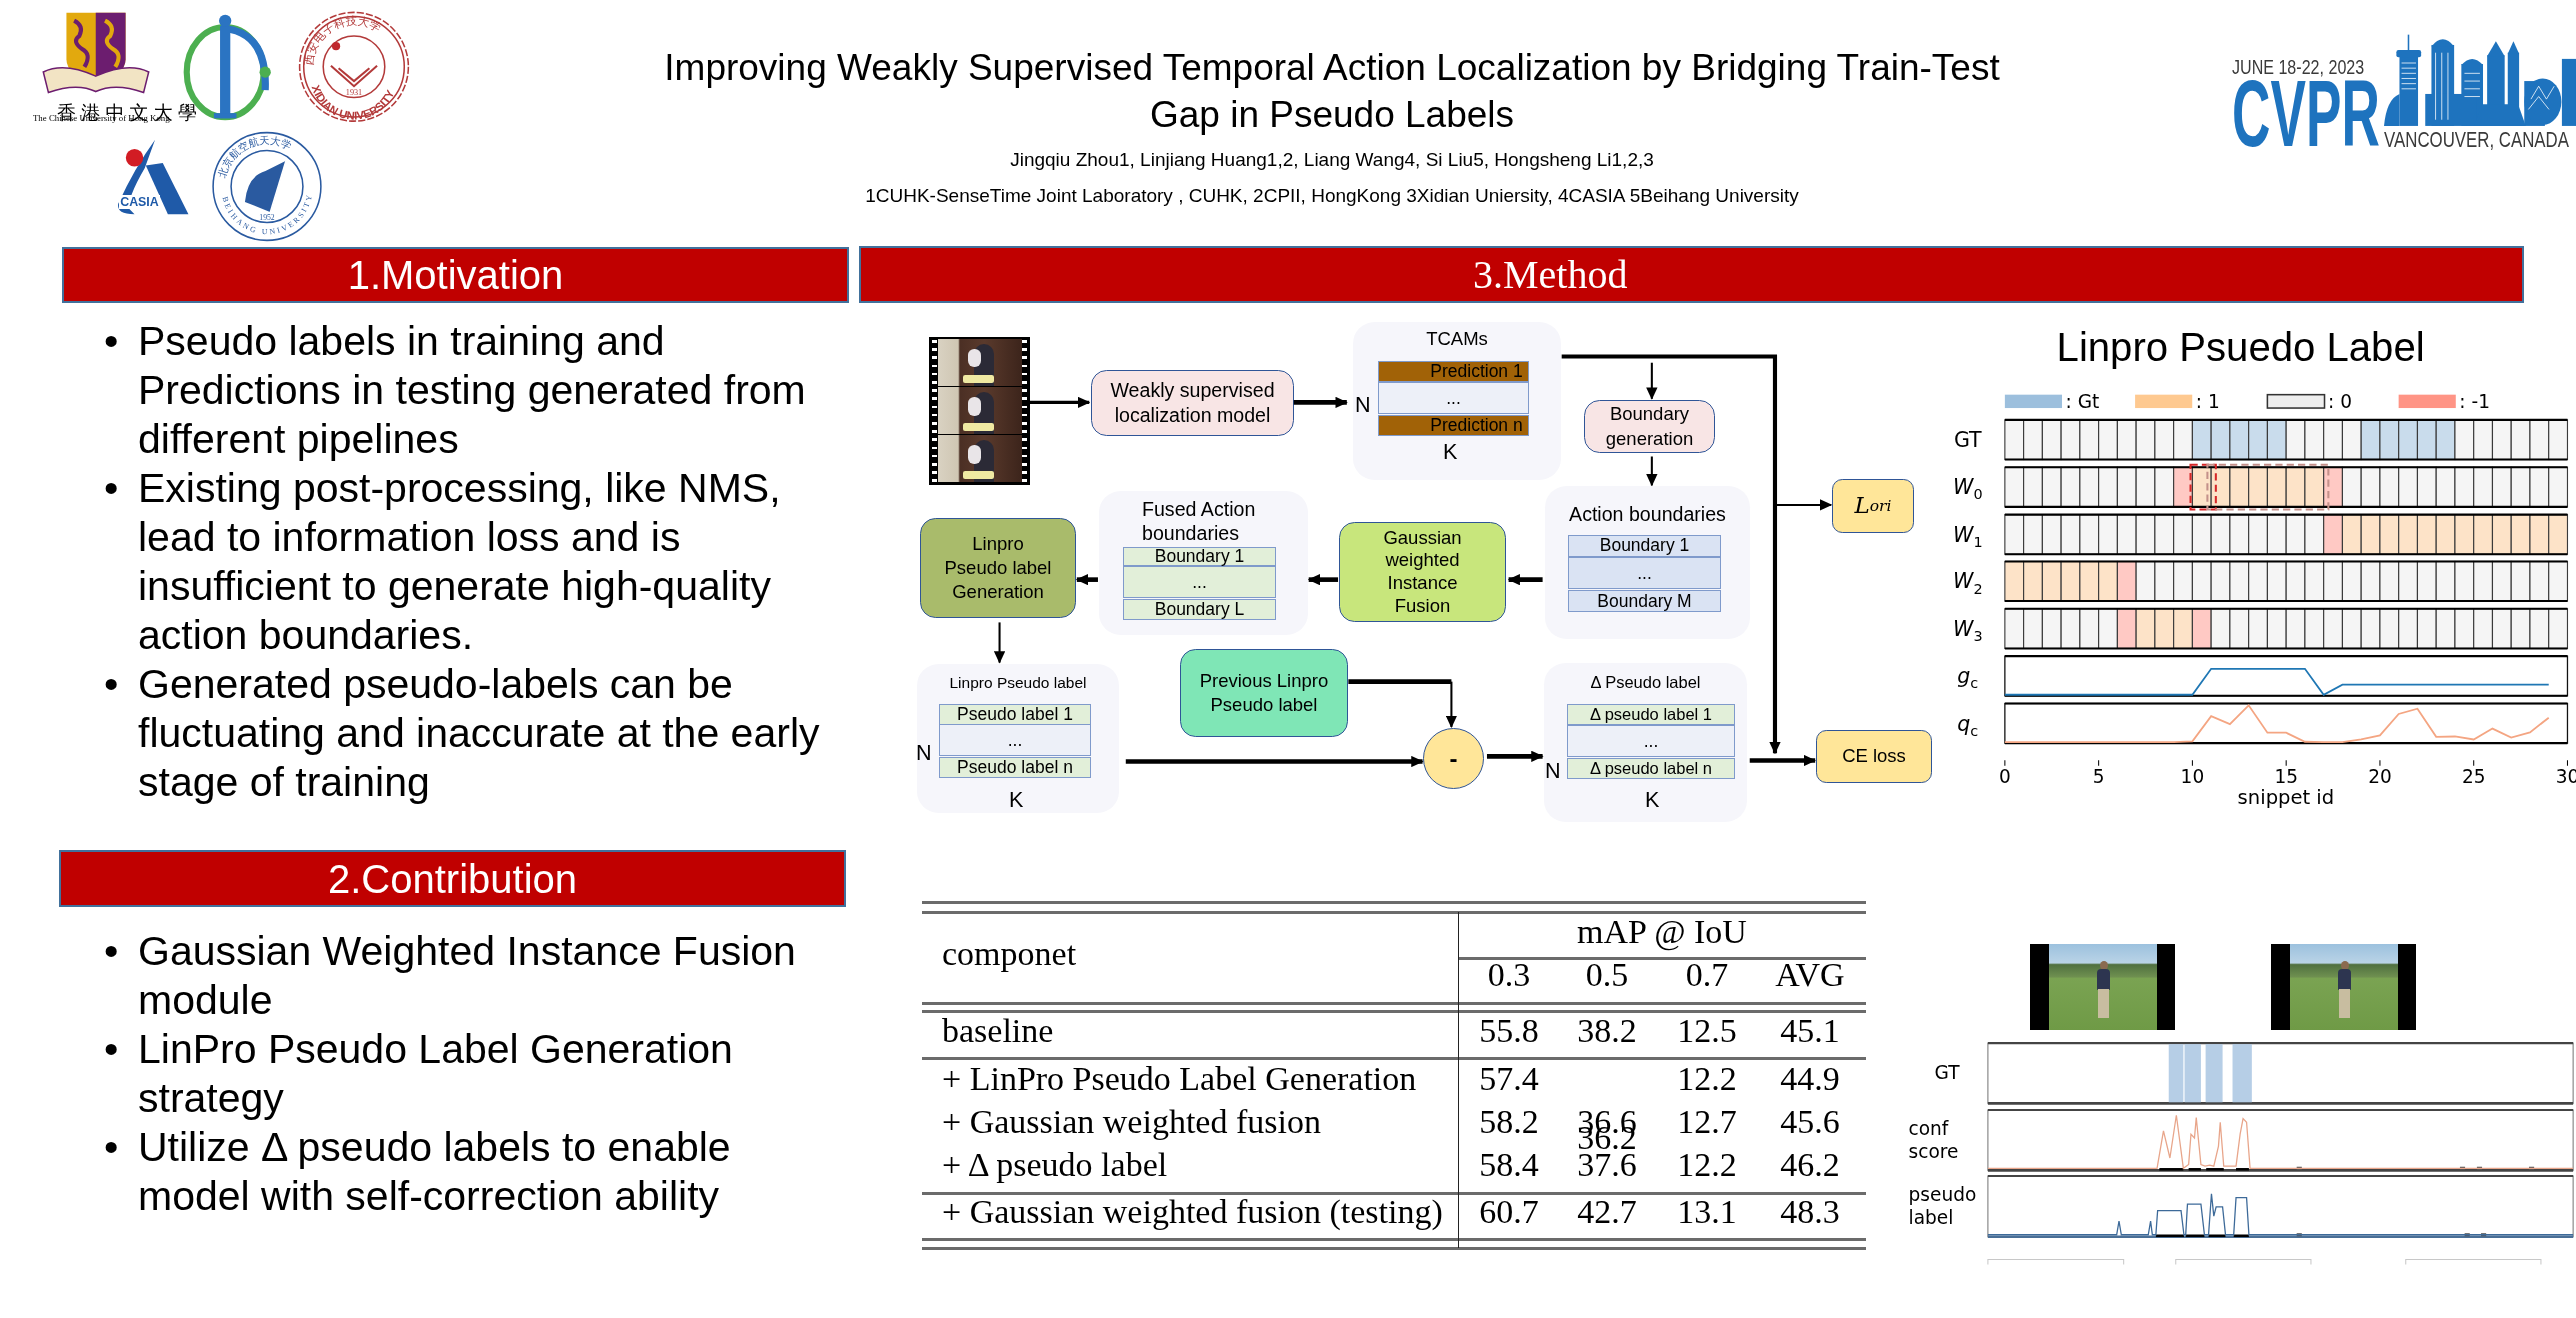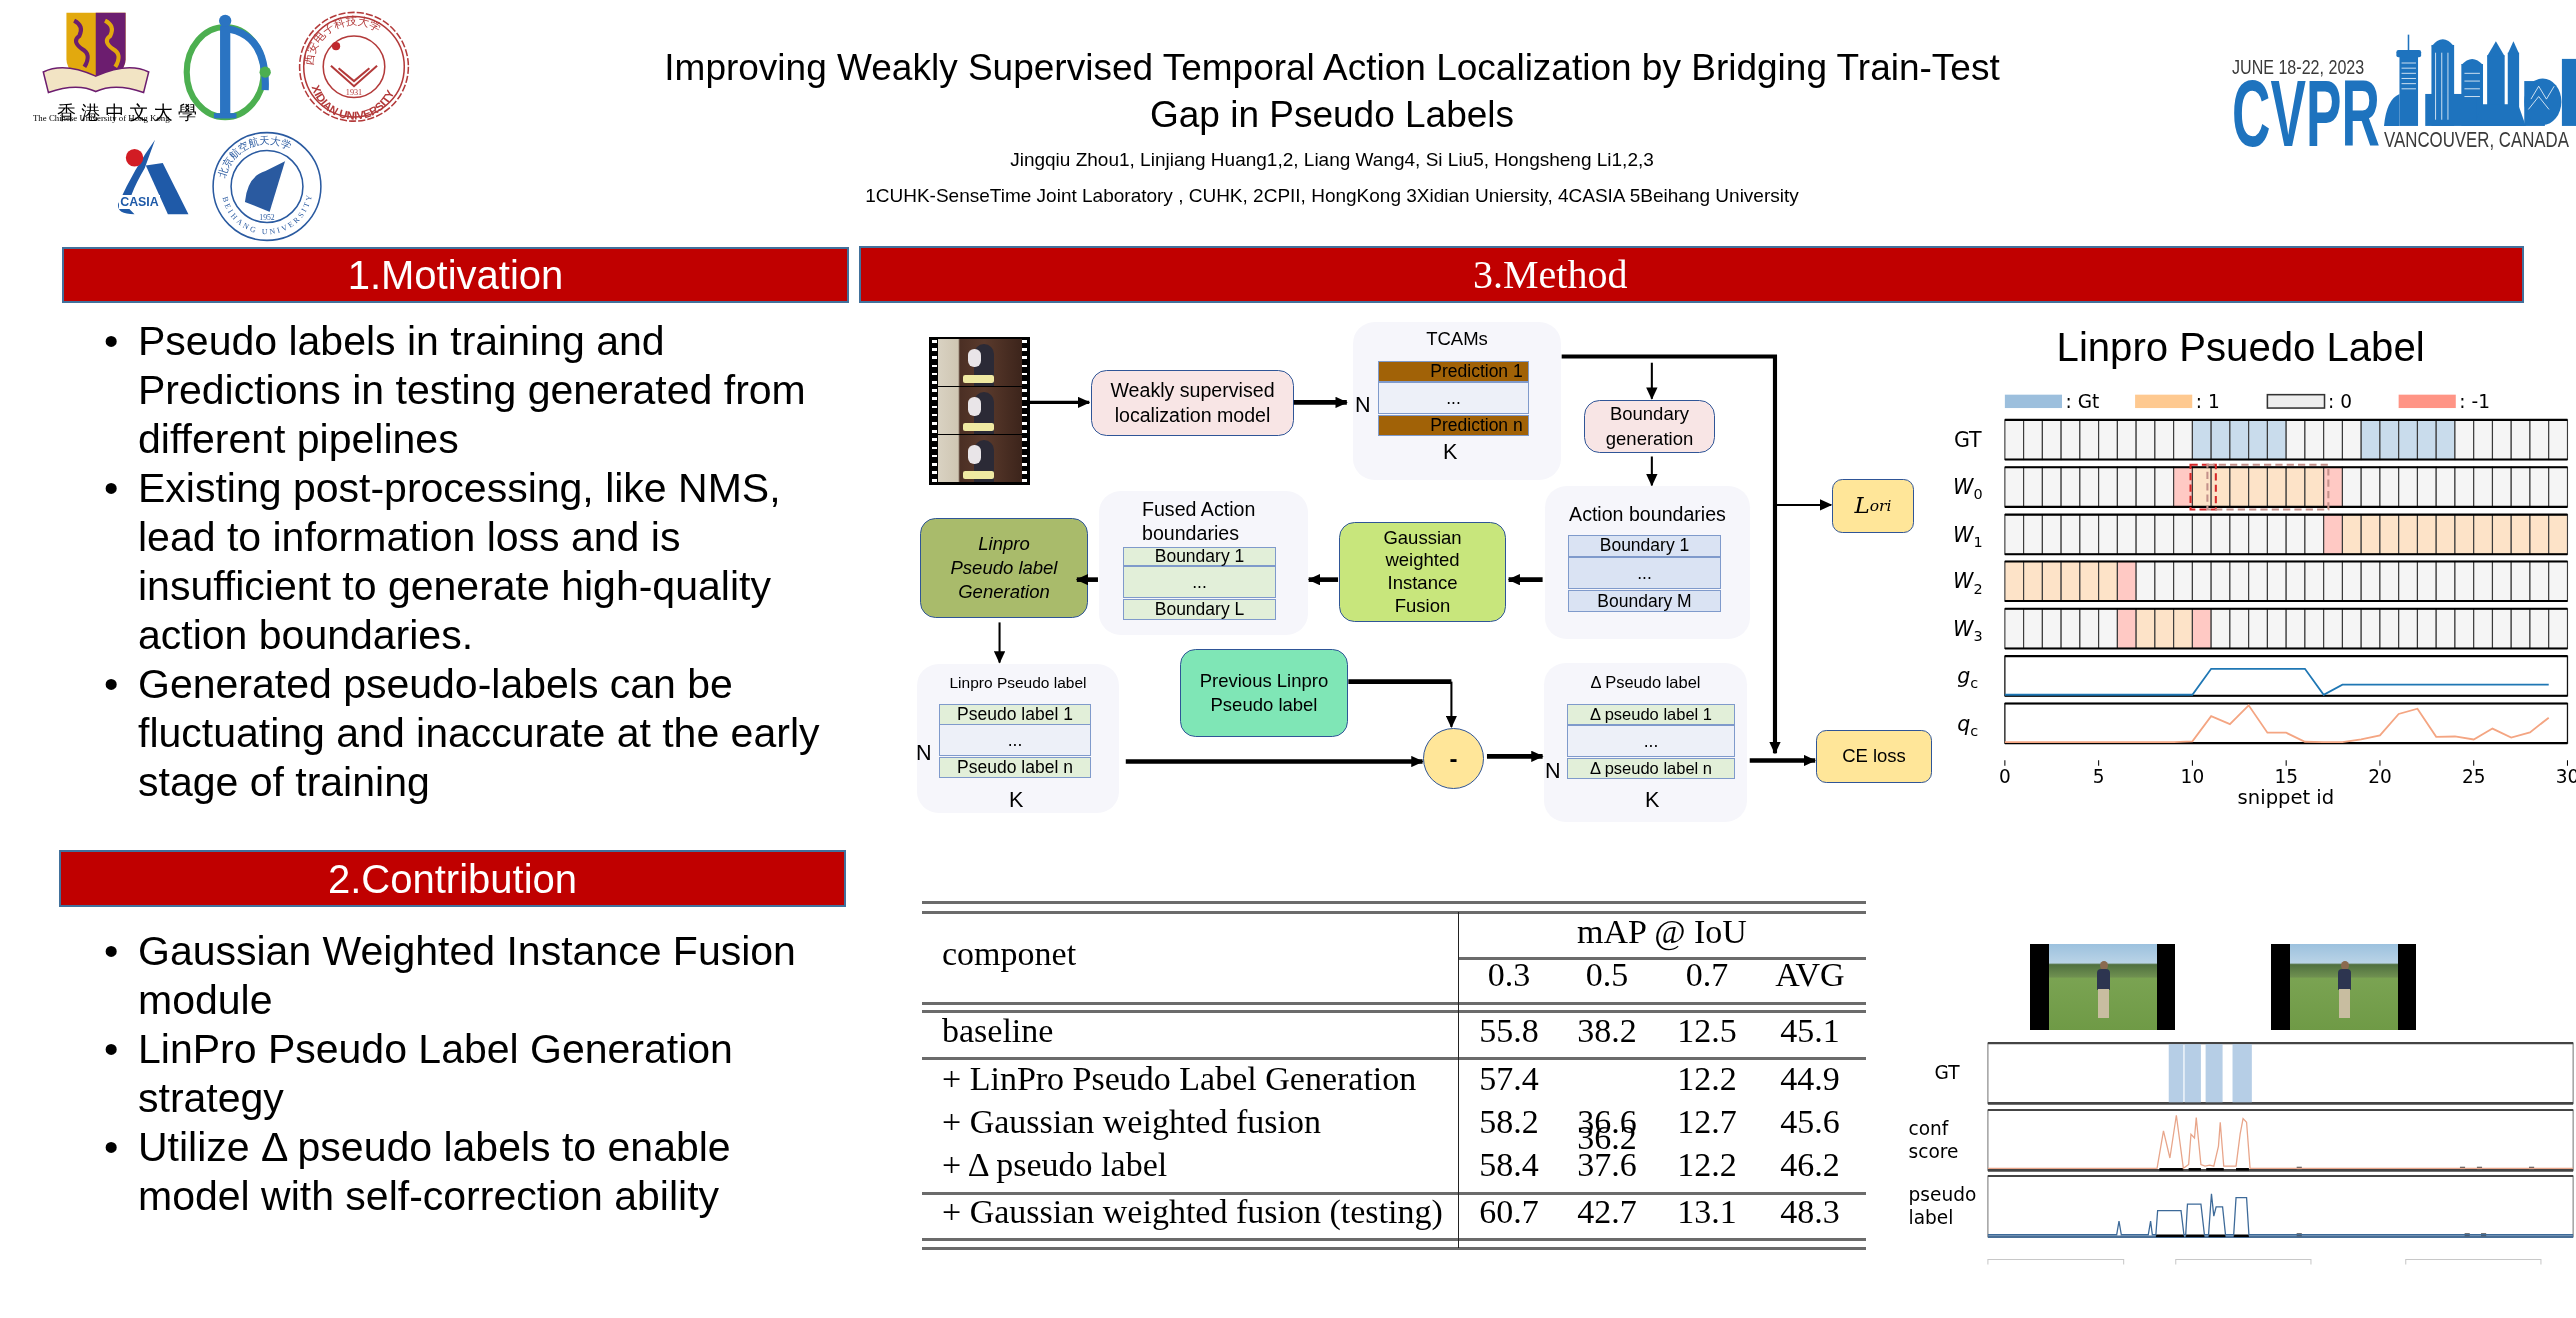--- a/index.html
+++ b/index.html
@@ -236,21 +236,21 @@
 
     <div class="dg-panel" style="left:1099px;top:491px;width:209px;height:144px;"></div>
     <div class="dg-title" style="left:1142px;top:497px;font-size:19.6px;">
       <div>Fused Action</div>
       <div>boundaries</div>
     </div>
     <div class="dg-cell c-green" style="left:1123px;top:547px;width:153px;height:19px;">Boundary 1</div>
     <div class="dg-cell c-green" style="left:1123px;top:566px;width:153px;height:32px;">...</div>
     <div class="dg-cell c-green" style="left:1123px;top:599px;width:153px;height:20.6px;">Boundary L</div>
 
-    <div class="dg-box" style="left:920px;top:518px;width:168px;height:100px;background:#a9bb6b;font-style:italic;">
+    <div class="dg-box" style="left:920px;top:518px;width:156px;height:100px;background:#a9bb6b;">
       <div>Linpro</div>
       <div>Pseudo label</div>
       <div>Generation</div>
     </div>
 
     <div class="dg-panel" style="left:917px;top:664px;width:202px;height:149px;"></div>
     <div class="dg-title" style="left:917px;top:673px;width:202px;text-align:center;font-size:15.5px;">Linpro Pseudo label</div>
     <div class="dg-cell c-green" style="left:939px;top:704px;width:152px;height:20.6px;">Pseudo label 1</div>
     <div class="dg-cell c-mid" style="left:939px;top:724px;width:152px;height:32px;">...</div>
     <div class="dg-cell c-green" style="left:939px;top:757px;width:152px;height:20.6px;">Pseudo label n</div>

